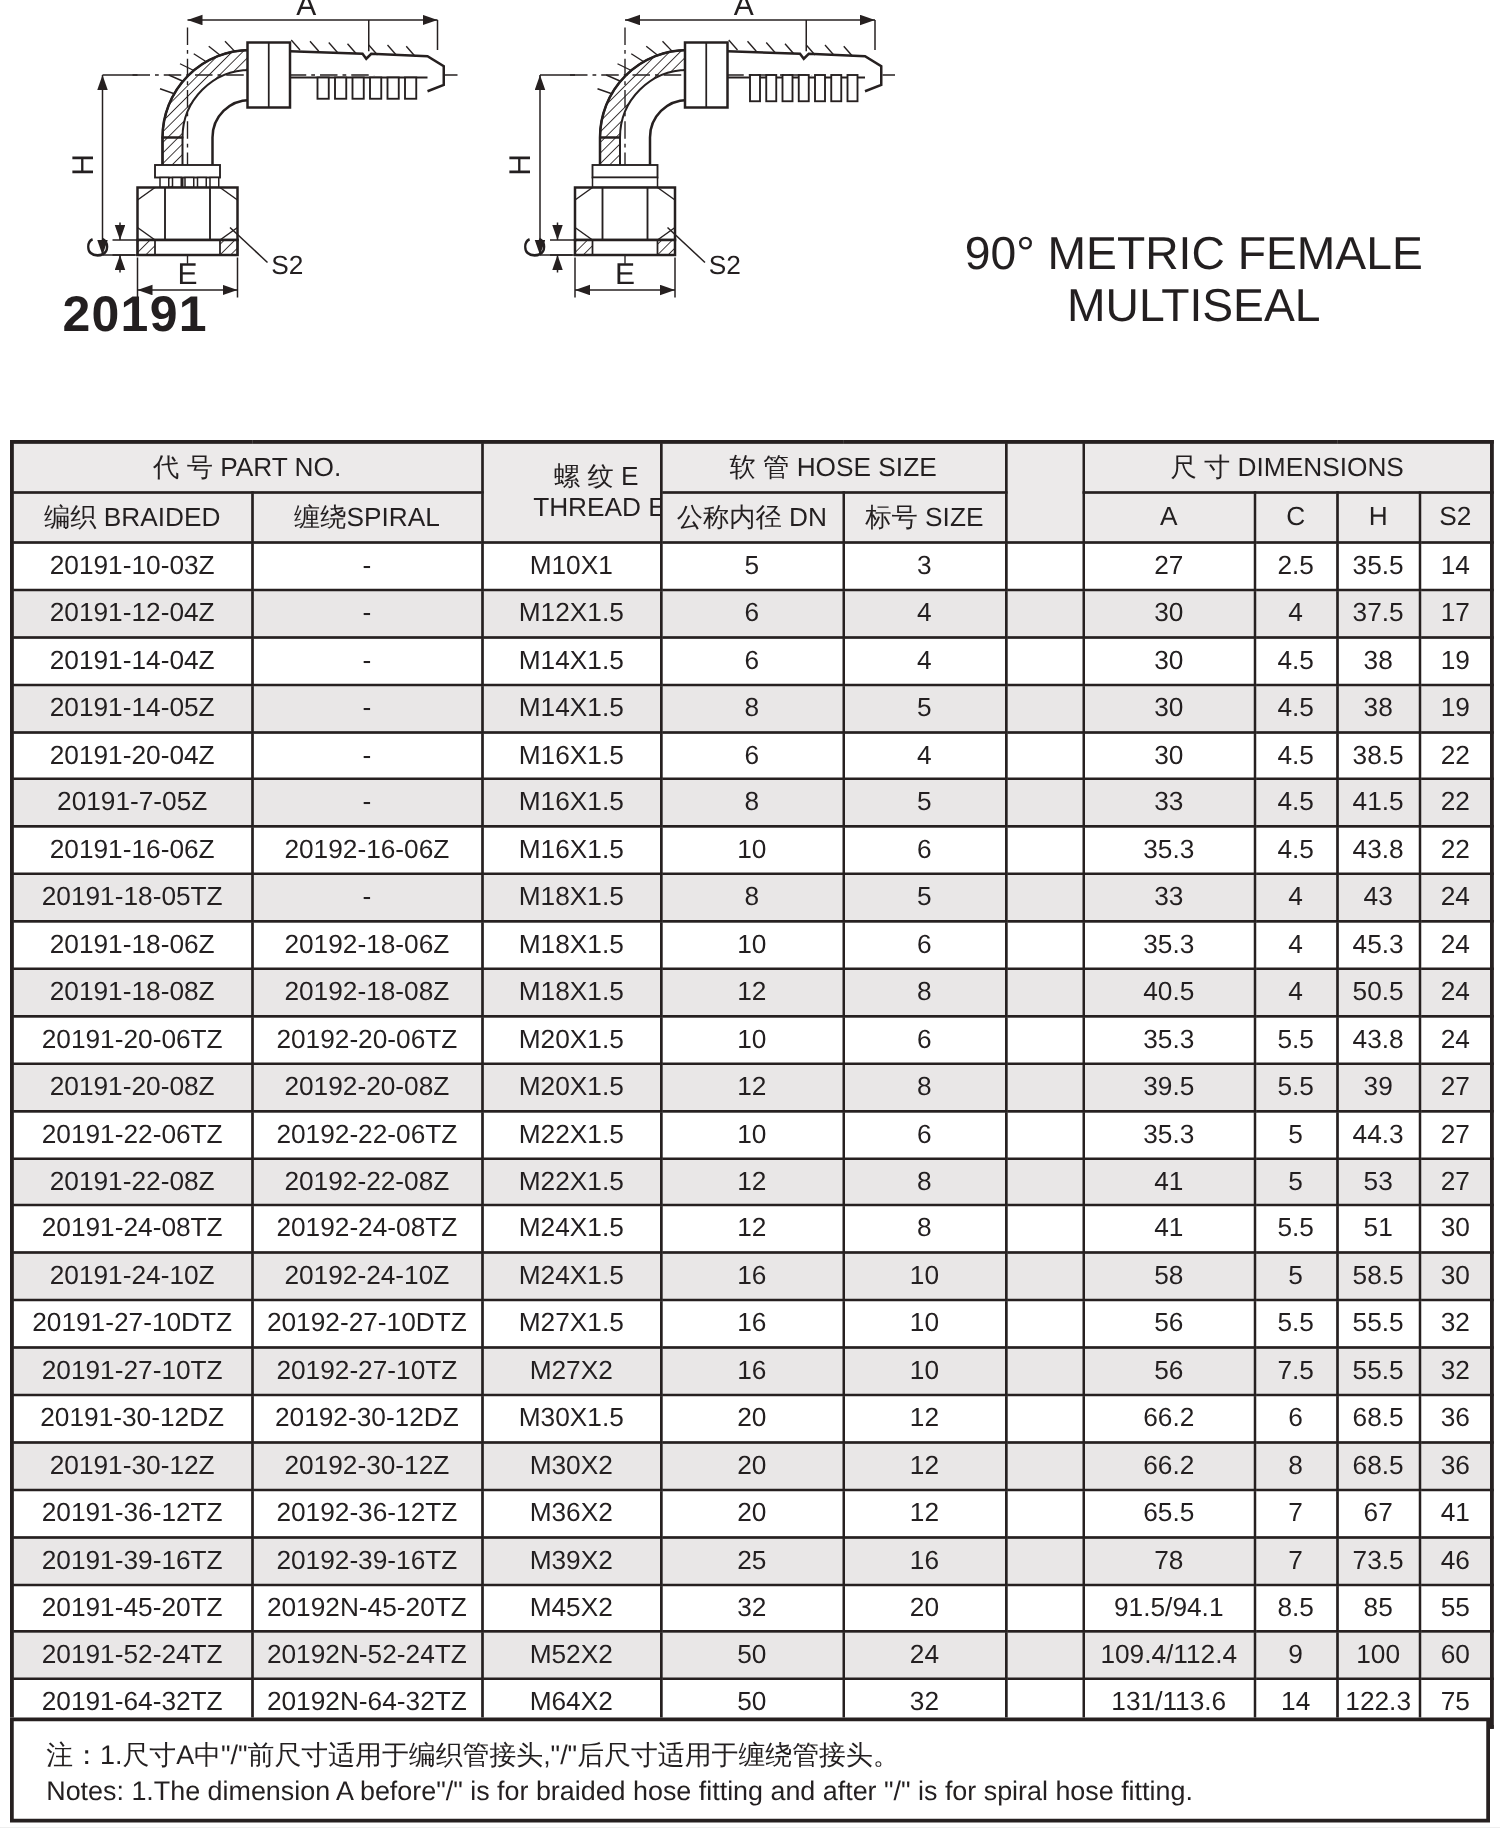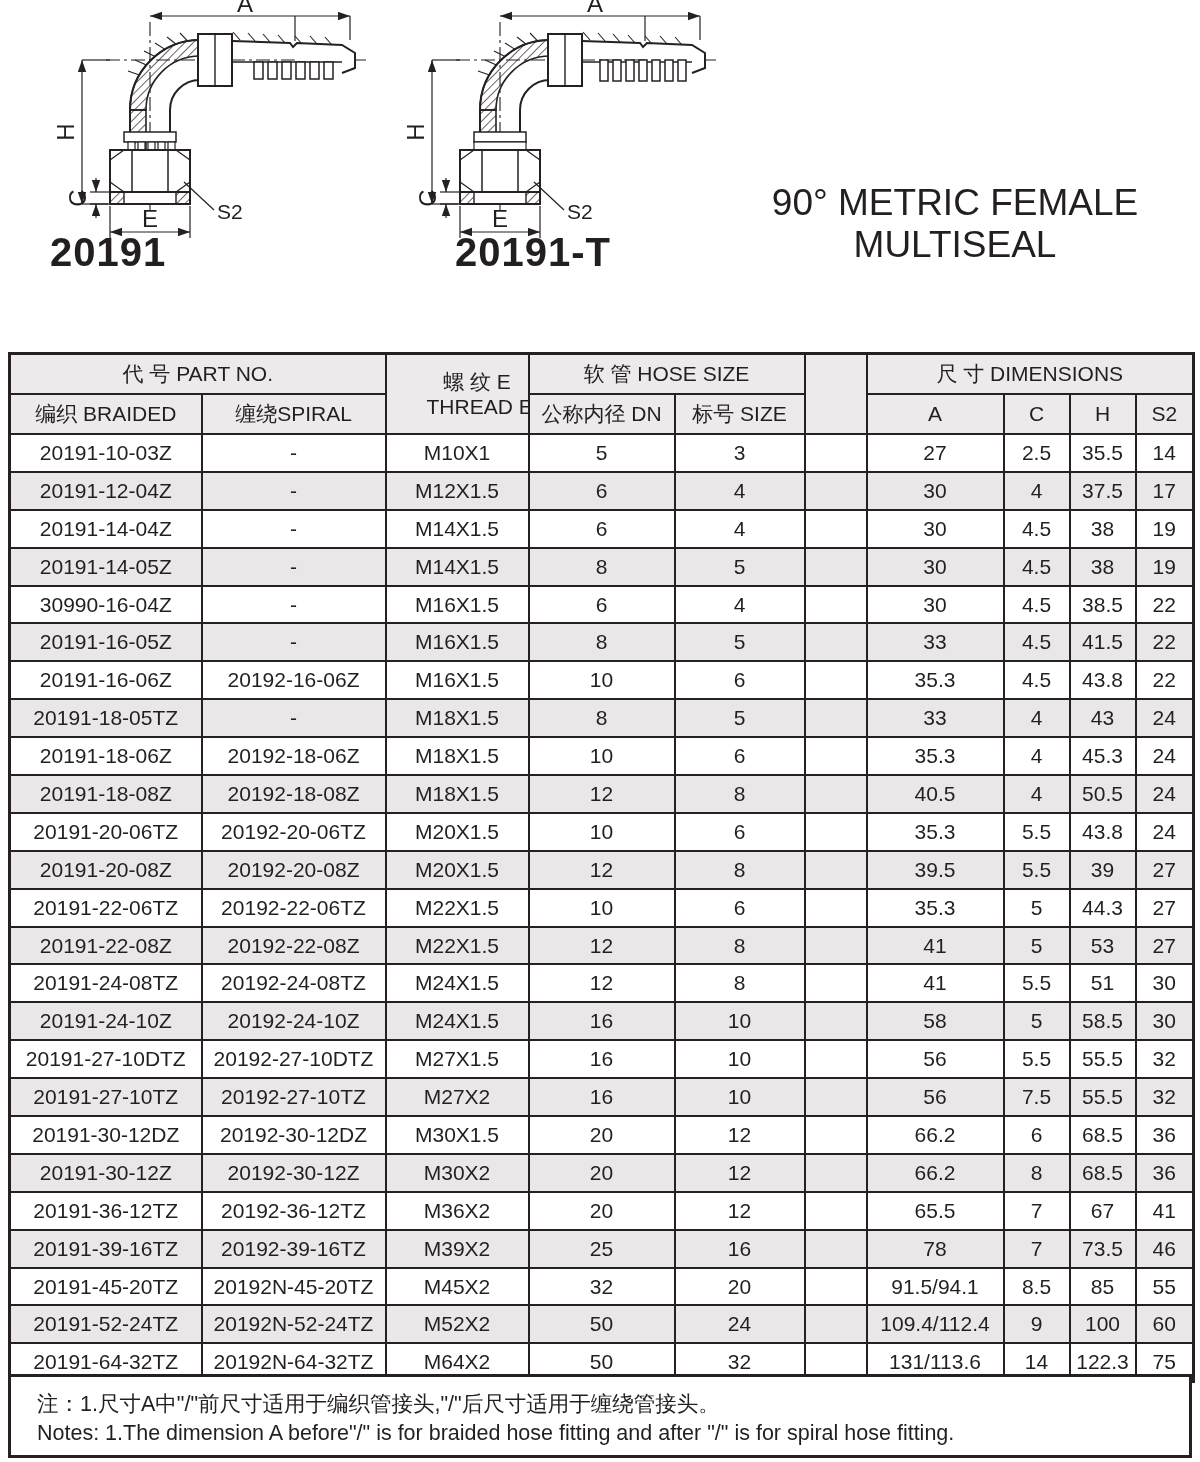--- a/index.html
+++ b/index.html
@@ -225,21 +225,20 @@
     <g font-size="24">
       <text x="205" y="12" text-anchor="middle">A</text>
       <text x="34" y="132" text-anchor="middle" transform="rotate(-90 34 132)">H</text>
       <text x="46" y="198" text-anchor="middle" transform="rotate(-90 46 198)">C</text>
       <text x="110" y="227" text-anchor="middle">E</text>
       <text x="177" y="219" font-size="21">S2</text>
     </g>
   </svg>
 
   <div id="fig1-label" class="fig-label">20191</div>
-  <div id="fig2-label" class="fig-label">20191-T</div>
 
   <div class="title-block">
     <div class="title-en">90°  METRIC FEMALE MULTISEAL</div>
   </div>
 
   <table class="spec-table">
     <colgroup>
       <col style="width:192px">
         <col style="width:184px">
         <col style="width:143px">
@@ -316,33 +315,33 @@
           <td>M14X1.5</td>
           <td>8</td>
           <td>5</td>
           <td></td>
           <td>30</td>
           <td>4.5</td>
           <td>38</td>
           <td>19</td>
         </tr>
         <tr>
-          <td>30990-16-04Z</td>
+          <td>20191-20-04Z</td>
           <td>-</td>
           <td>M16X1.5</td>
           <td>6</td>
           <td>4</td>
           <td></td>
           <td>30</td>
           <td>4.5</td>
           <td>38.5</td>
           <td>22</td>
         </tr>
         <tr class="alt">
-          <td>20191-16-05Z</td>
+          <td>20191-7-05Z</td>
           <td>-</td>
           <td>M16X1.5</td>
           <td>8</td>
           <td>5</td>
           <td></td>
           <td>33</td>
           <td>4.5</td>
           <td>41.5</td>
           <td>22</td>
         </tr>

